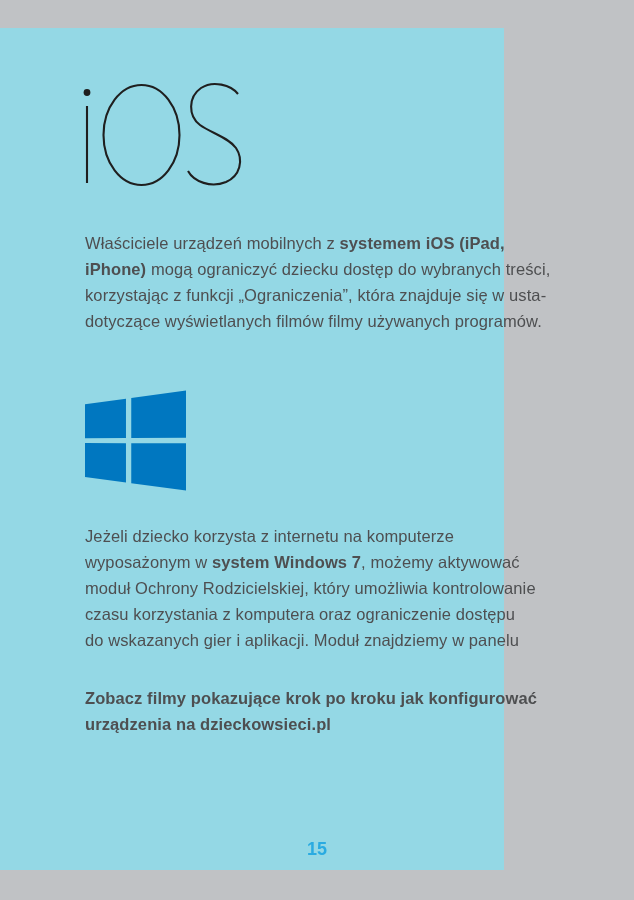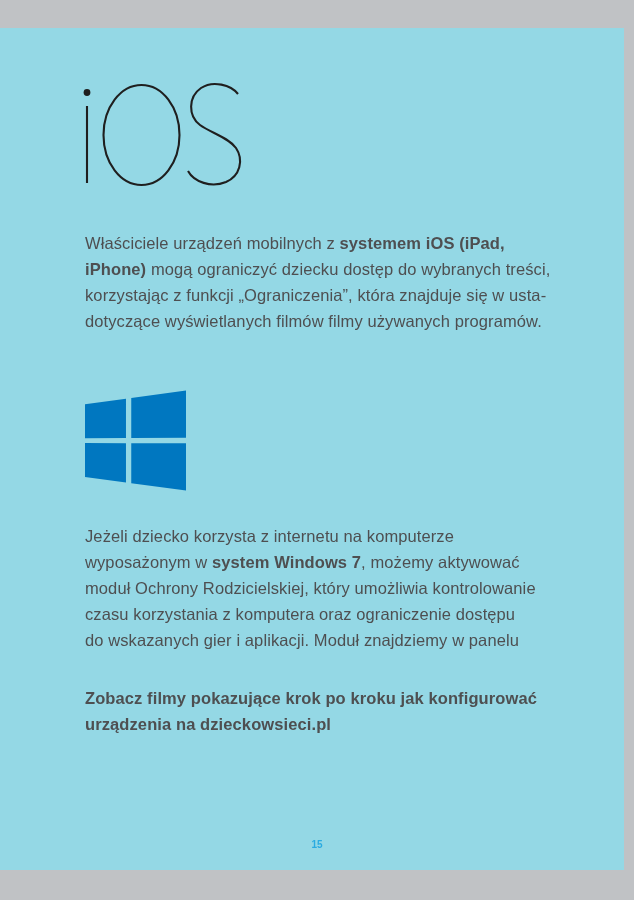--- a/index.html
+++ b/index.html
@@ -14,21 +14,21 @@
   html,body{width:634px;height:900px;}
   body{
     position:relative;
     background:var(--frame);
     font-family:"Liberation Sans","DejaVu Sans",sans-serif;
     overflow:hidden;
   }
   .page{
     position:absolute;
     left:0; top:28px;
-    width:624px; height:842px;
+    width:504px; height:842px;
     background:var(--page);
   }
   .title-svg{
     position:absolute;
     left:78px; top:52px;
   }
   .title-svg .stroke{
     fill:none;
     stroke:var(--title);
     stroke-width:2.1;
@@ -59,21 +59,21 @@
   .winlogo{
     position:absolute;
     left:85px; top:362px;
   }
   .winlogo path{ fill:var(--logo); }
   .page-number{
     position:absolute;
     left:0; top:839px;
     width:634px;
     text-align:center;
-    font-size:10px;
+    font-size:18px;
     font-weight:700;
     color:var(--pagenum);
   }
 </style>
 </head>
 <body>
 
 <div class="page">
 
   <svg class="title-svg" width="170" height="110" viewBox="0 0 170 110" role="img" aria-label="iOS">

